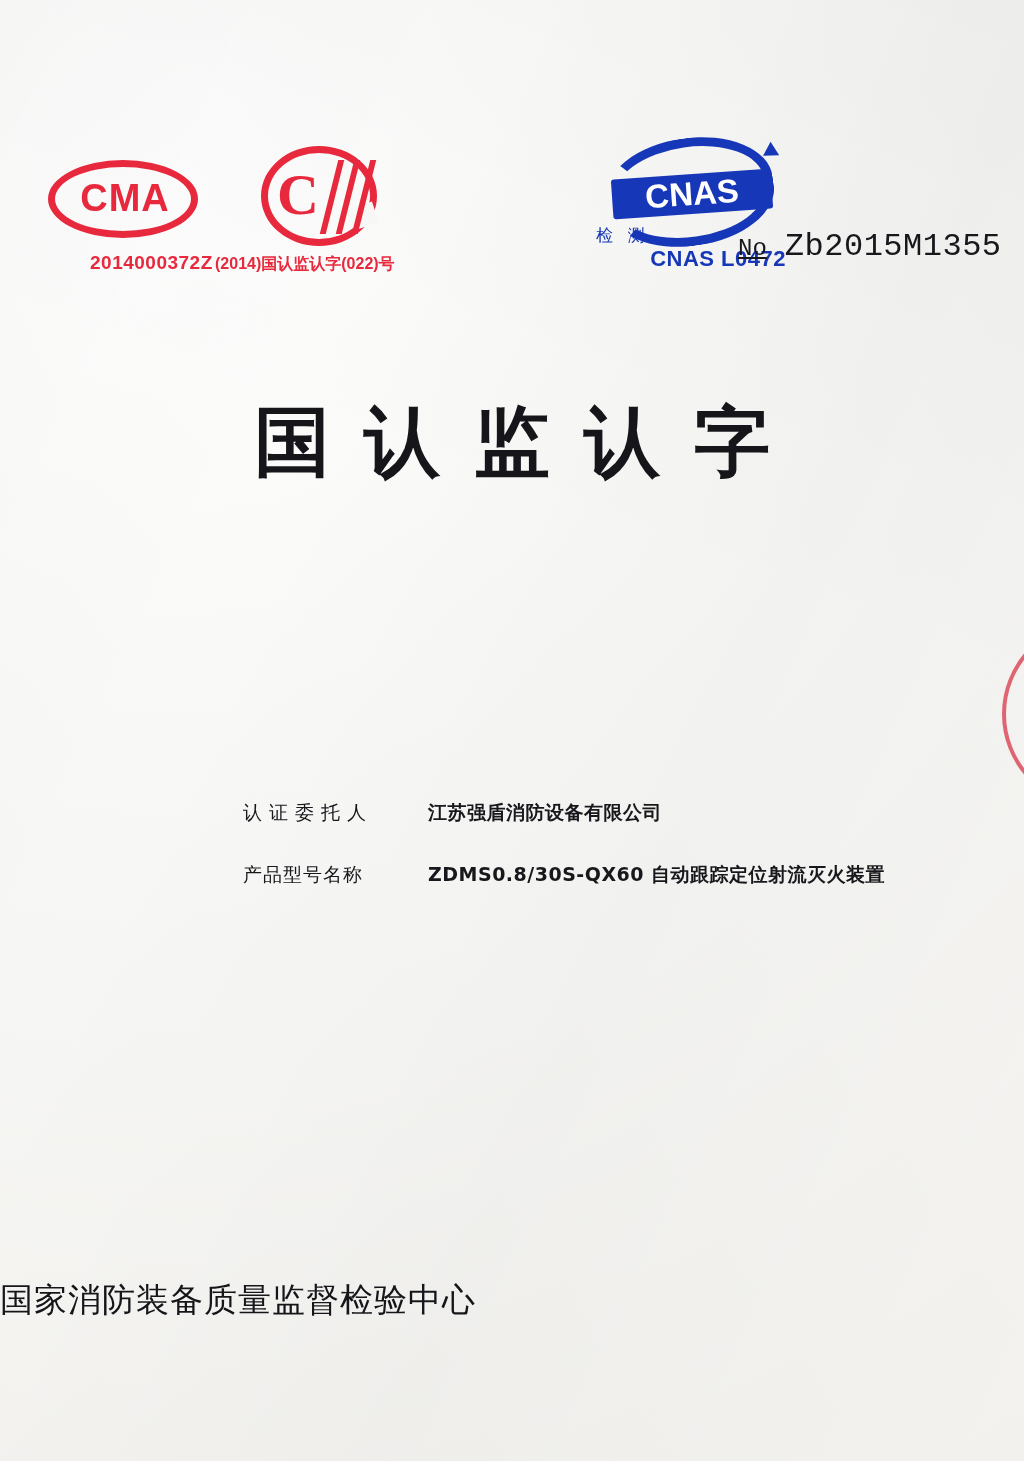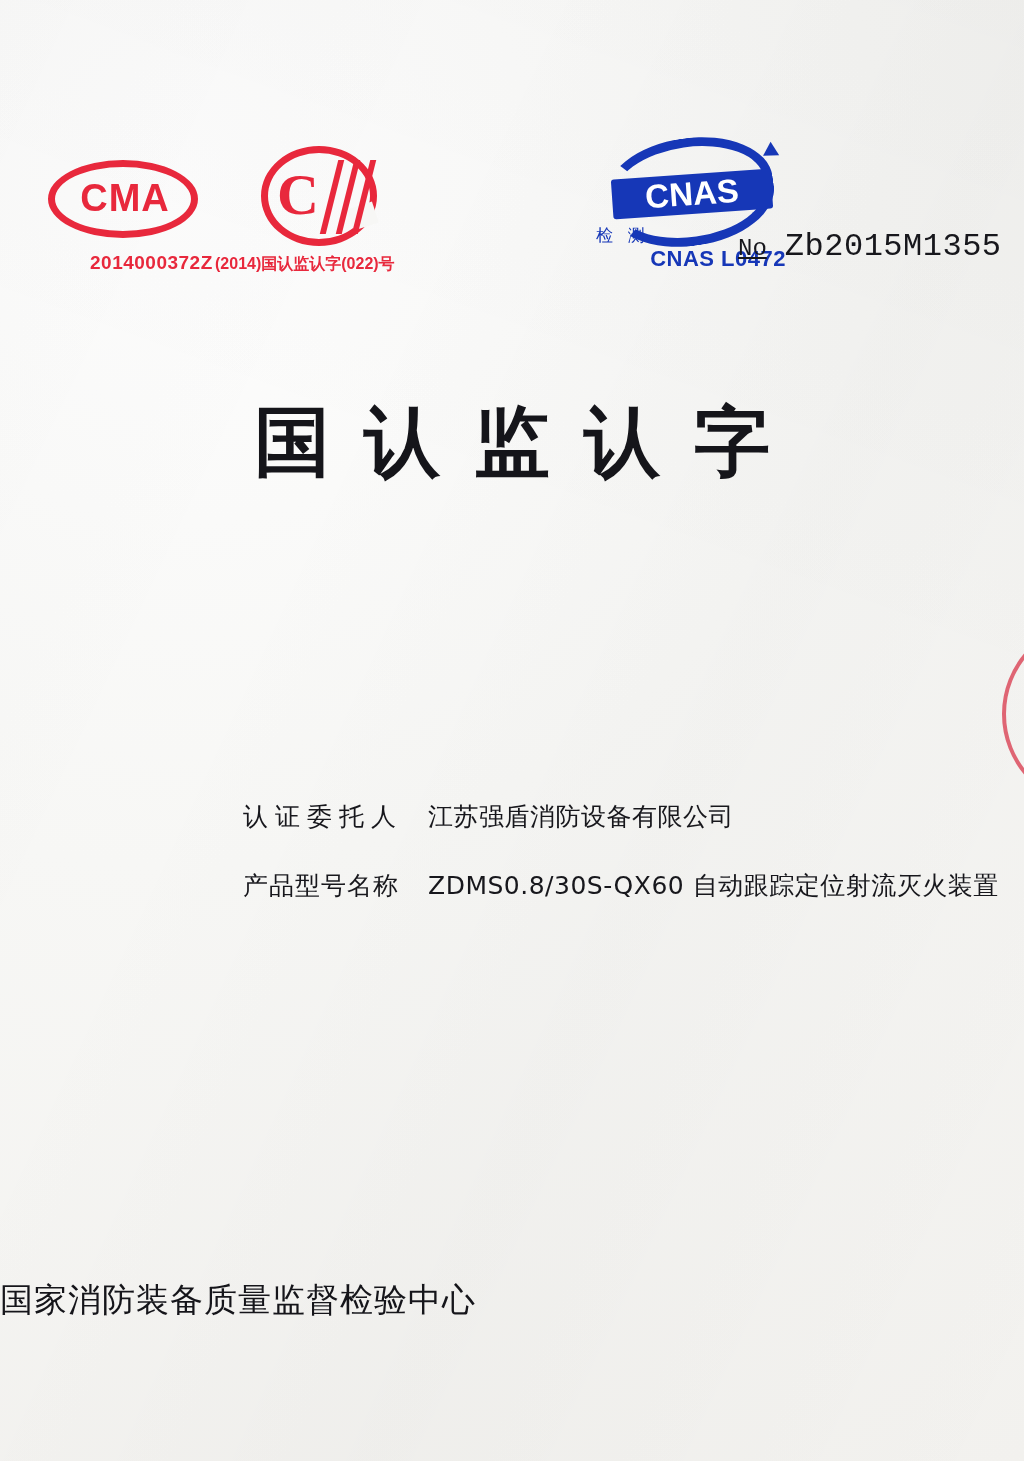--- a/index.html
+++ b/index.html
@@ -303,34 +303,35 @@
     position: absolute;
     top: 800px;
     left: 243px;
     width: 760px;
   }
   .field-row {
     display: flex;
     align-items: baseline;
     margin-bottom: 36px;
     font-family: "DejaVu Sans", sans-serif;
-    font-size: 25px;
+    font-size: 19px;
     color: #17171c;
   }
   .field-label {
     width: 185px;
     flex: 0 0 185px;
     letter-spacing: 1px;
   }
   .field-label.spaced {
     letter-spacing: 7px;
   }
   .field-value {
     flex: 1;
     letter-spacing: 0.5px;
+    font-weight: bold;
   }
 
   
   .footer {
     position: absolute;
     top: 1278px;
     left: 0;
     width: 936px;
     text-align: left;
     font-family: "DejaVu Sans", sans-serif;

